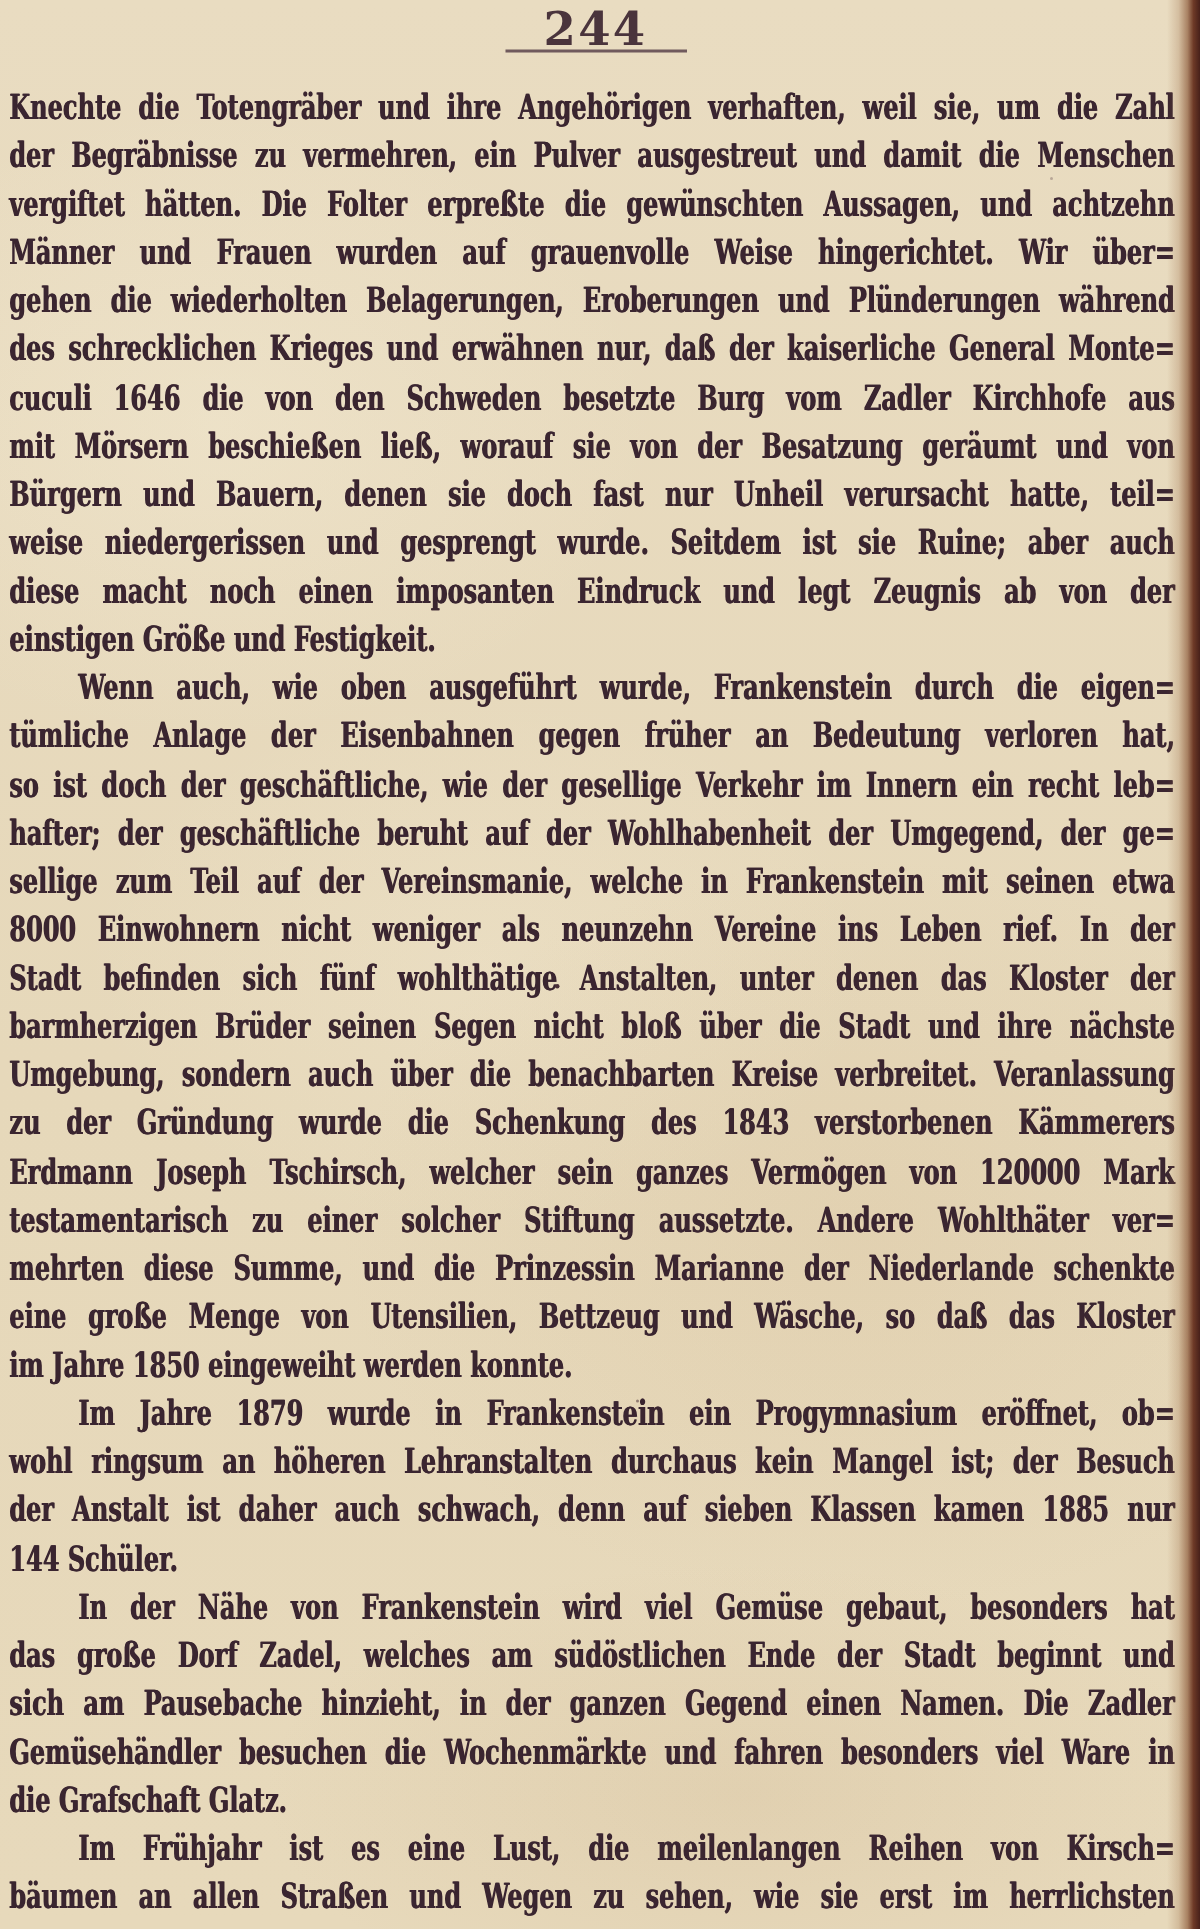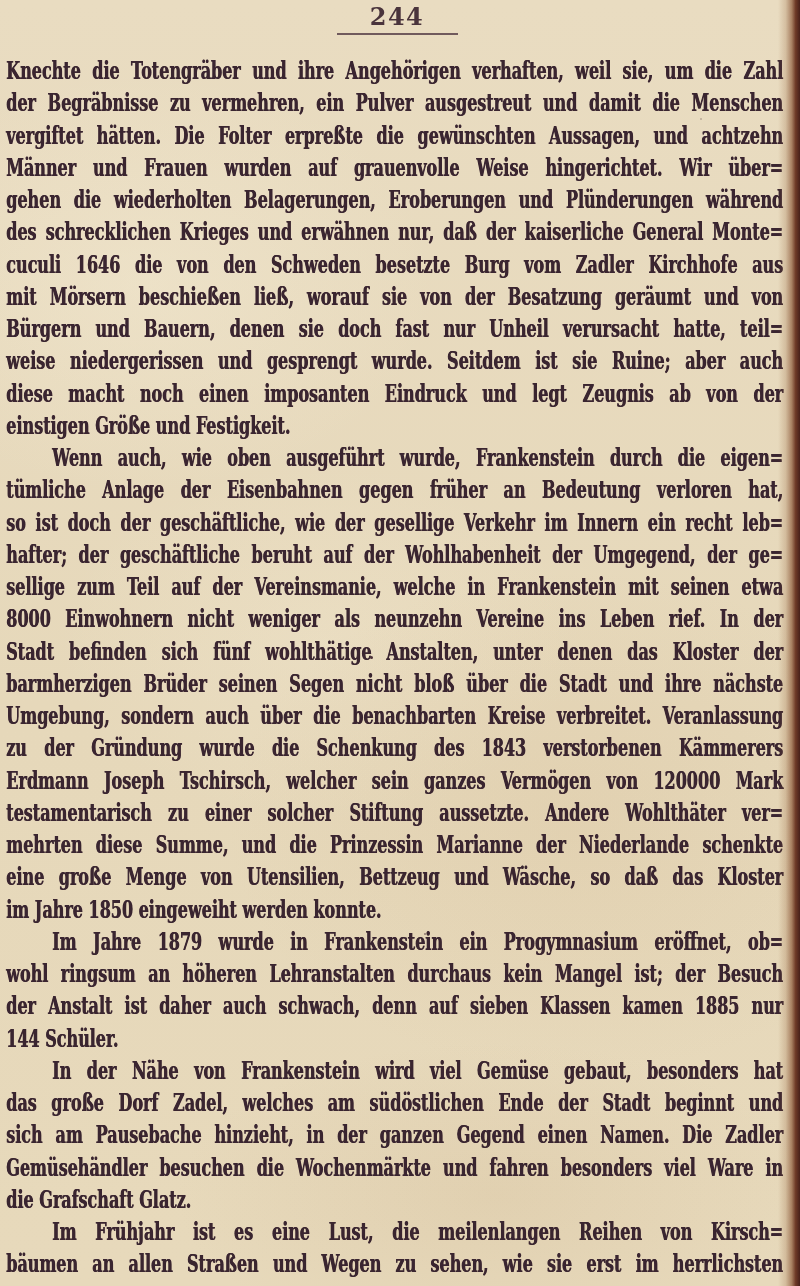--- a/index.html
+++ b/index.html
@@ -40,21 +40,21 @@
   }
   .page-number-wrap {
     position: absolute;
     top: 2px;
     left: 0;
     width: 794px;
     text-align: center;
   }
   .page-number {
     display: inline-block;
-    font-size: 24px;
+    font-size: 31px;
     font-weight: 600;
     letter-spacing: 1.5px;
     color: #4a343c;
   }
   .header-rule {
     position: absolute;
     top: 33px;
     left: 337px;
     width: 121px;
     height: 2px;

